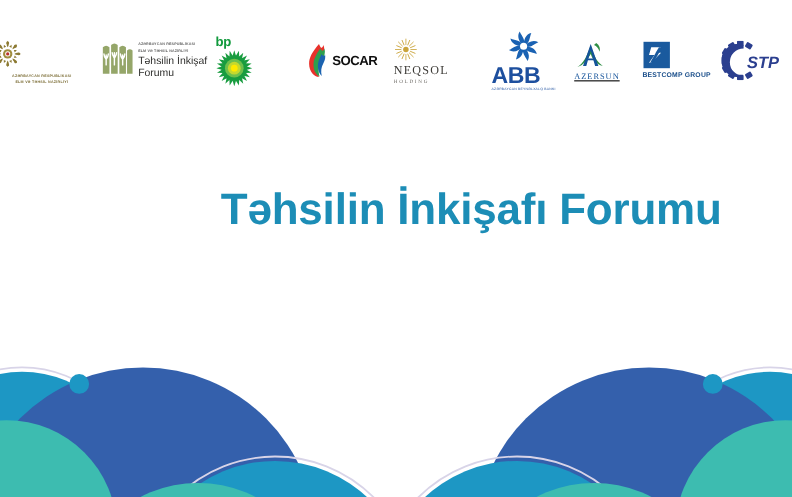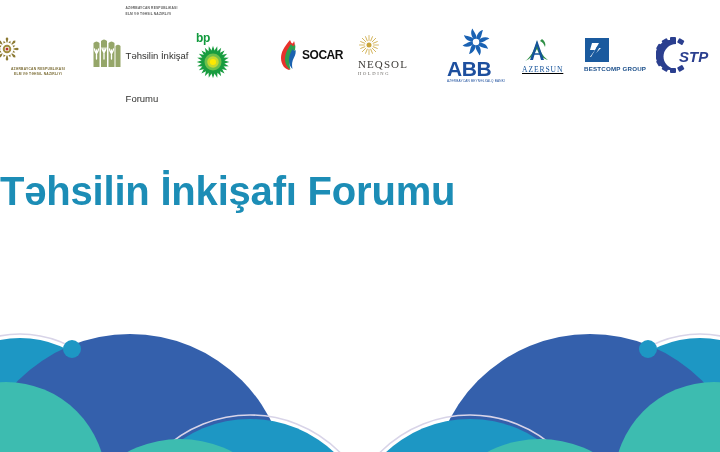--- a/index.html
+++ b/index.html
@@ -68,21 +68,20 @@
     font-weight: bold;
     letter-spacing: 0.15px;
     white-space: nowrap;
     margin-bottom: 1.5px;
   }
   .fond-name {
     font-size: 9.5px;
     line-height: 1.12;
     color: #30302e;
     white-space: nowrap;
-    margin-top: 32px;
   }
 
   
   .logo-bp { width: 68px; }
   .bp-word {
     font-size: 12px;
     font-weight: bold;
     color: #119a3d;
     line-height: 1;
     margin-bottom: 1px;
@@ -167,23 +166,23 @@
   }
 
   
   .logo-stp { width: 72px; }
   .stp-mark { width: 56px; height: 36px; }
 
   
   .headline-wrap {
     position: absolute;
     top: 170px;
-    left: 0;
+    left: 12px;
     width: 644px;
-    text-align: left;
+    text-align: right;
   }
   .headline {
     font-size: 40px;
     font-weight: bold;
     color: #1c8db6;
     letter-spacing: -0.2px;
     line-height: 1.08;
     margin: 0;
   }
   .subhead {

